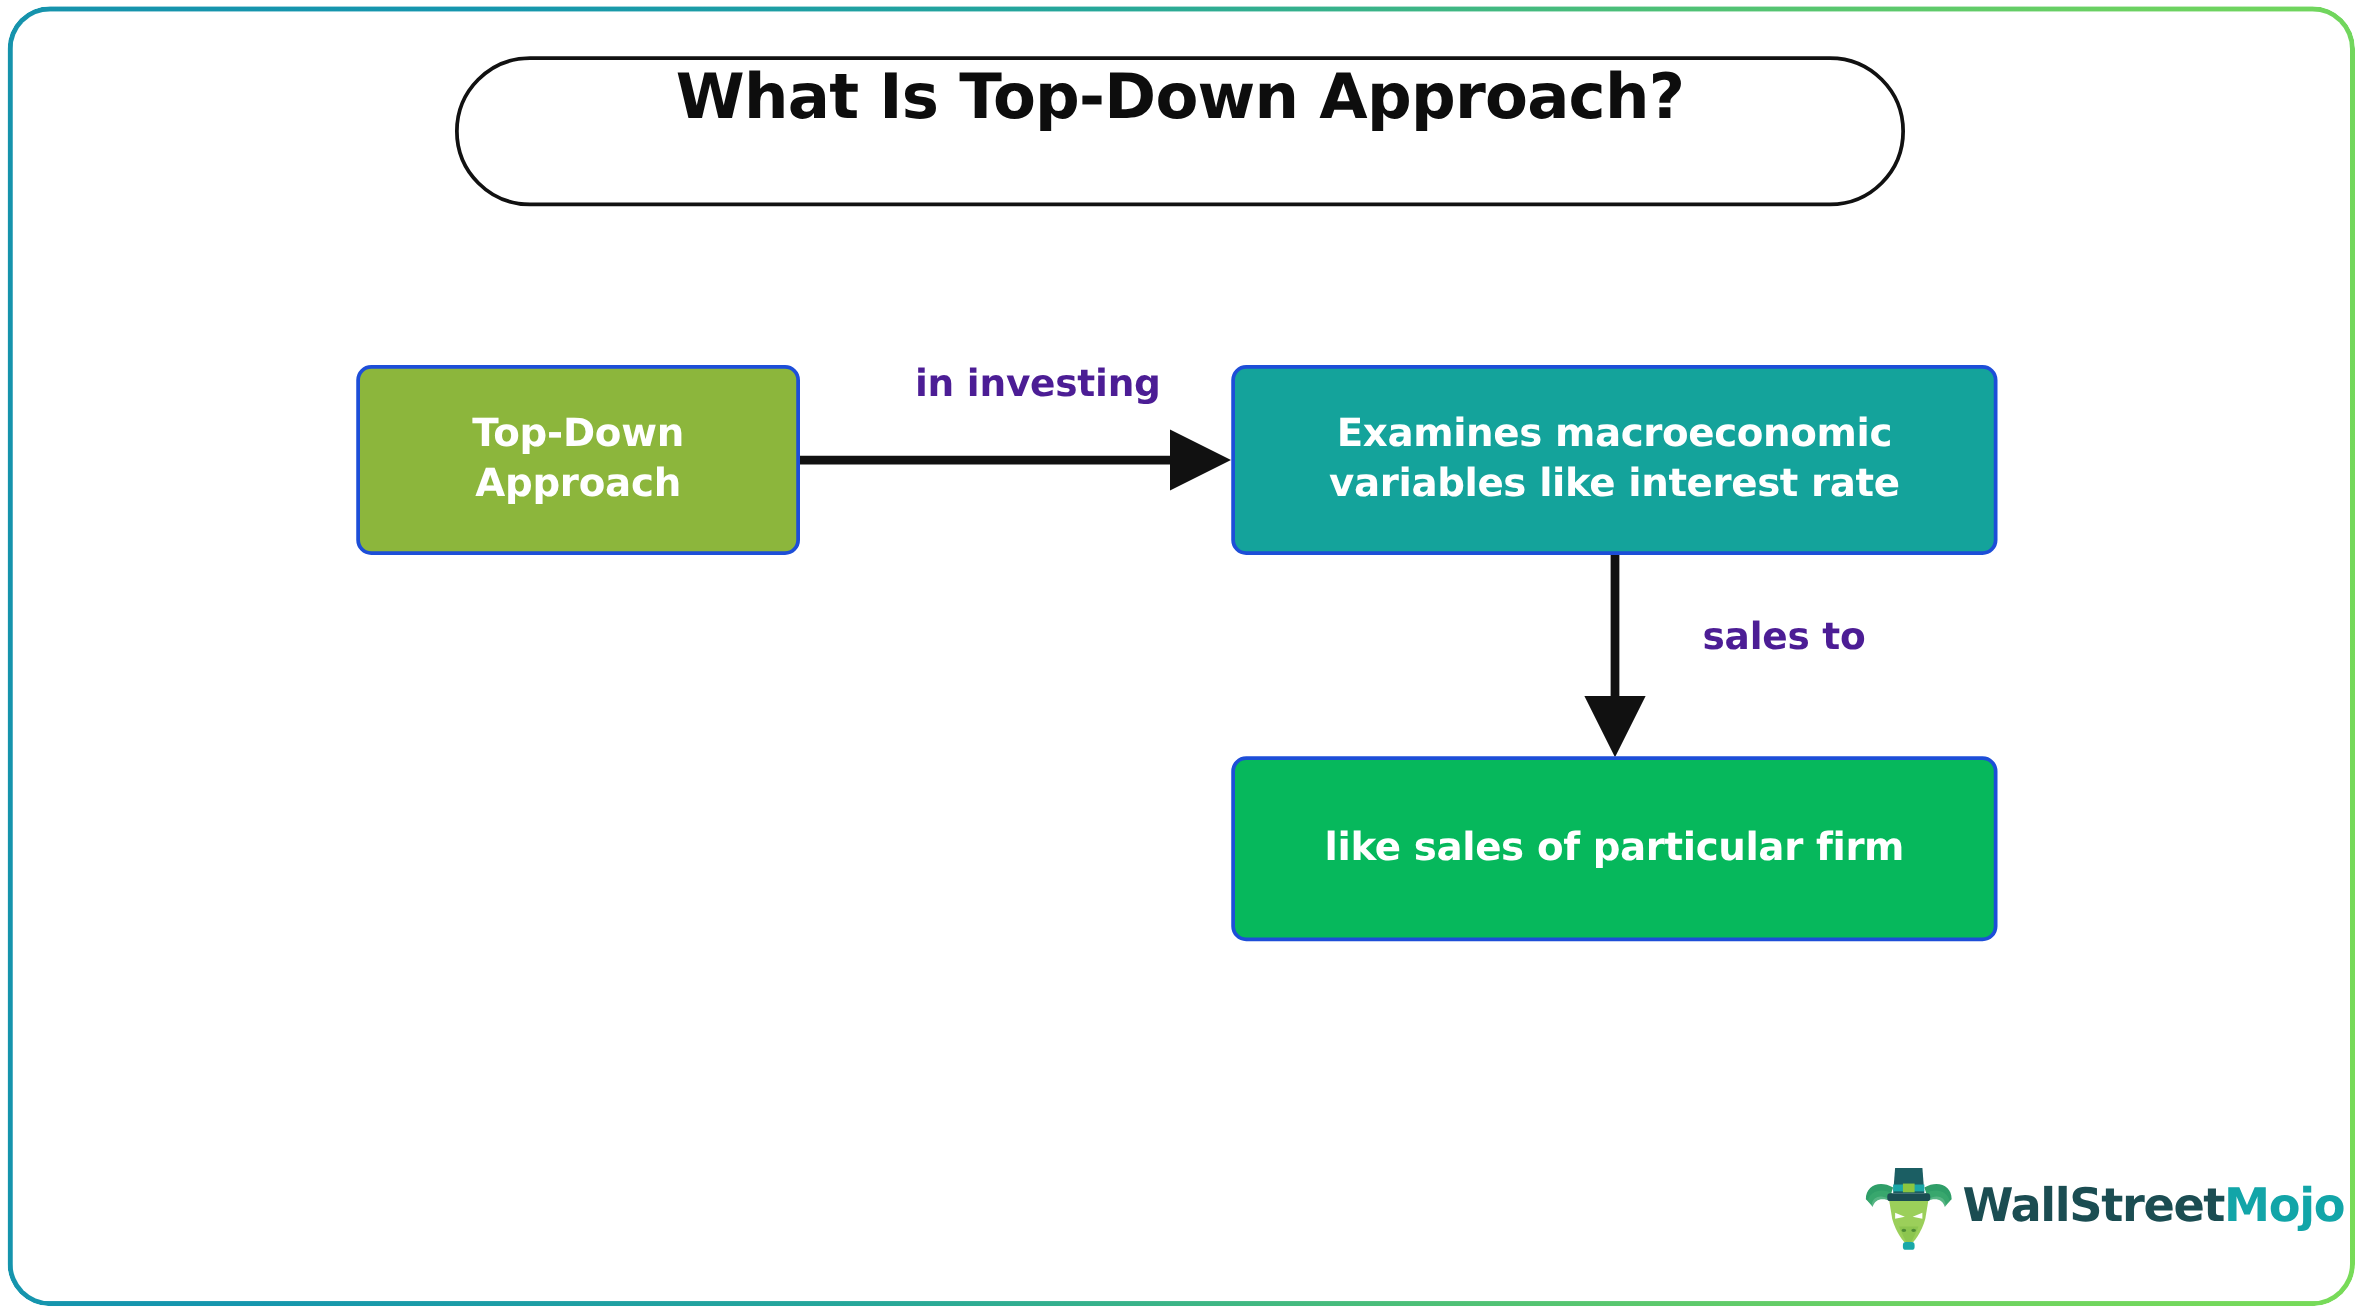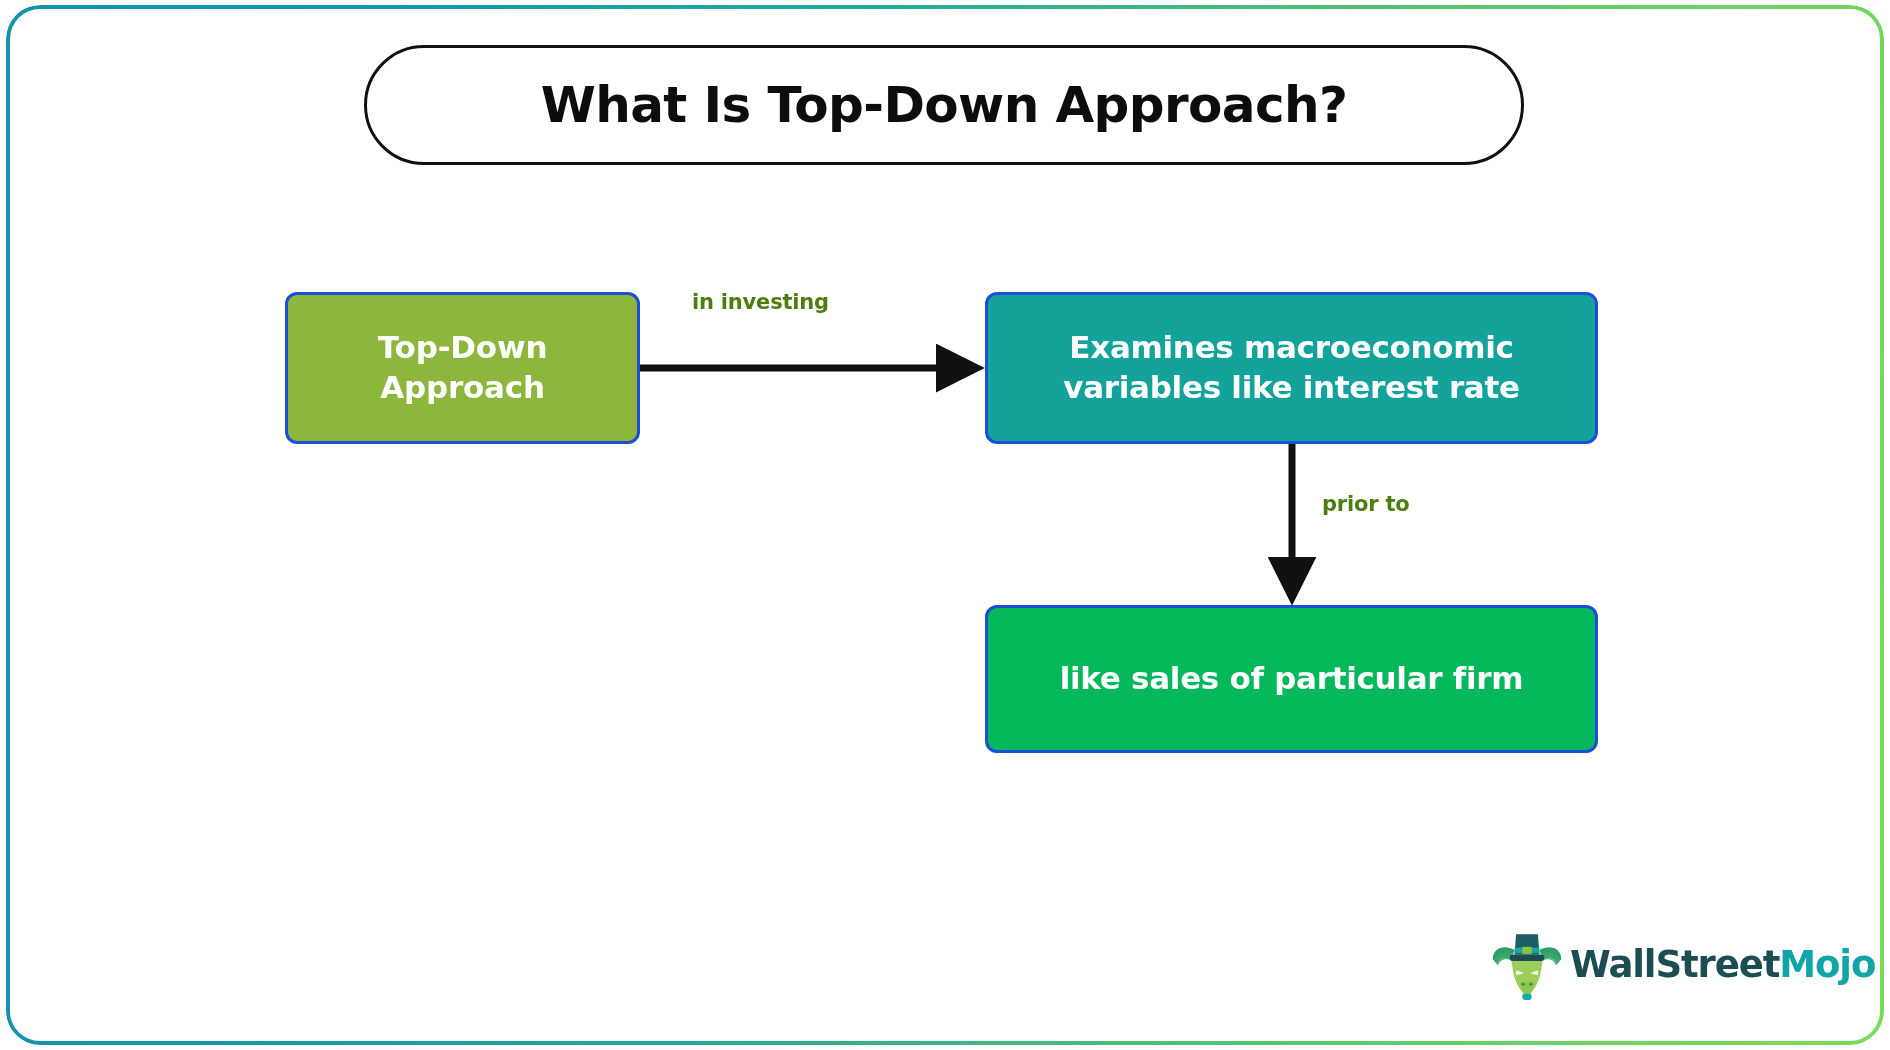--- a/index.html
+++ b/index.html
@@ -44,21 +44,20 @@
   .title-pill {
     position: absolute;
     left: 364px;
     top: 45px;
     width: 1160px;
     height: 120px;
     border: 3px solid #111111;
     border-radius: 62px;
     background: #ffffff;
     display: flex;
-    align-items: center;
     justify-content: center;
   }
   .title-text {
     font-family: "DejaVu Sans", sans-serif;
     font-weight: 700;
     font-size: 50px;
     letter-spacing: -0.6px;
     color: #0d0d0d;
     white-space: nowrap;
   }
@@ -117,24 +116,25 @@
     width: 1890px;
     height: 1050px;
     pointer-events: none;
   }
 
   
   .edge-label {
     position: absolute;
     font-family: "DejaVu Sans", sans-serif;
     font-weight: 700;
-    font-size: 21px;
-    color: #4d7c0f;
+    font-size: 30px;
+    color: #4c1d95;
     white-space: nowrap;
     letter-spacing: -0.2px;
+    margin-left: 40px;
   }
   .label-investing { left: 692px; top: 290px; }
   .label-priorto  { left: 1322px; top: 492px; }
 
   
   .logo {
     position: absolute;
     left: 1488px;
     top: 925px;
     display: flex;
@@ -169,21 +169,21 @@
         <path d="M0,0 L7,3.5 L0,7 Z" fill="#111111"></path>
       </marker>
     </defs>
 
     <line x1="640" y1="368" x2="975" y2="368" stroke="#111111" stroke-width="7" marker-end="url(#arrowhead)"></line>
 
     <line x1="1292" y1="444" x2="1292" y2="596" stroke="#111111" stroke-width="7" marker-end="url(#arrowhead)"></line>
   </svg>
 
   <div class="edge-label label-investing">in investing</div>
-  <div class="edge-label label-priorto">prior to</div>
+  <div class="edge-label label-priorto">sales to</div>
 
   <div class="node node-topdown">
     <div>
       <div>Top-Down</div>
       <div>Approach</div>
     </div>
   </div>
 
   <div class="node node-macro">
     <div>

